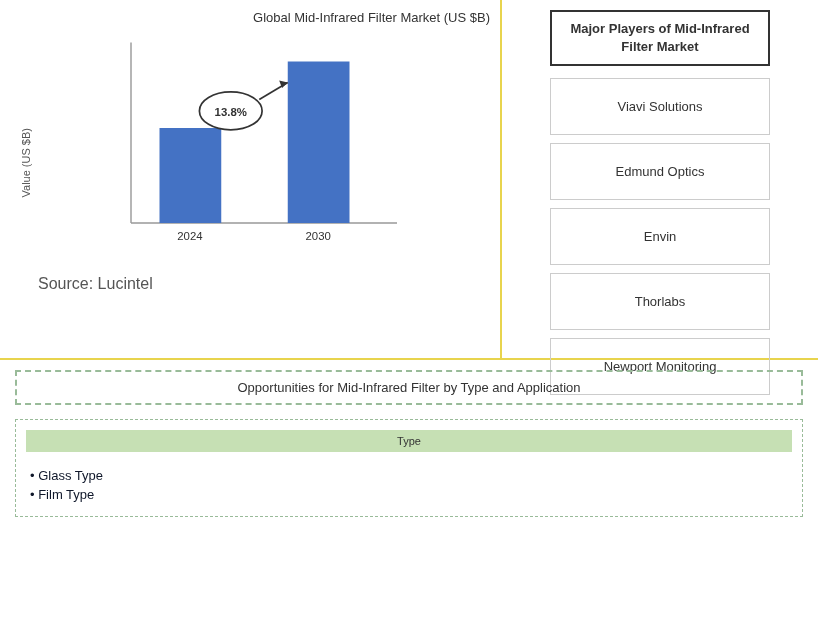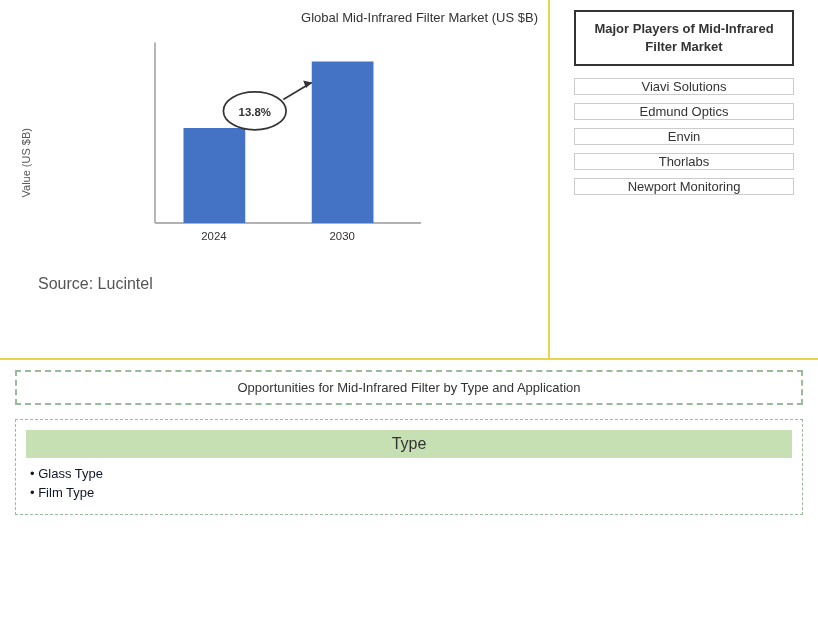--- a/index.html
+++ b/index.html
@@ -68,21 +68,21 @@
 
     .source-text {
       text-align: left;
       font-size: 16px;
       color: #555;
       margin-top: 14px;
     }
 
     
     .players-area {
-      width: 268px;
+      width: 316px;
       padding: 10px 15px;
       display: flex;
       flex-direction: column;
       align-items: center;
     }
 
     .players-title-box {
       border: 2px solid #333;
       text-align: center;
       padding: 8px 12px;
@@ -91,21 +91,21 @@
       color: #333;
       margin-bottom: 12px;
       width: 220px;
       line-height: 1.4;
     }
 
     .player-item {
       border: 1px solid #ccc;
       width: 220px;
       text-align: center;
-      padding: 0;
+      padding: 20px;
       font-size: 13px;
       color: #333;
       margin-bottom: 8px;
     }
 
     
     .bottom-section {
       flex: 1;
       padding: 10px 15px;
       border-radius: 8px;
@@ -128,24 +128,24 @@
 
     .bottom-col {
       flex: 1;
       border: 1px dashed #9b9;
       padding: 10px;
     }
 
     .col-header {
       background: #c6e0b4;
       text-align: center;
-      font-size: 16px;
+      font-size: 11px;
       color: #333;
       padding: 5px;
-      margin-bottom: 8px;
+      margin-bottom: 16px;
       font-weight: normal;
     }
 
     .col-item {
       font-size: 13px;
       color: #0f172a;
       margin-bottom: 4px;
       padding-left: 4px;
     }
   </style>

